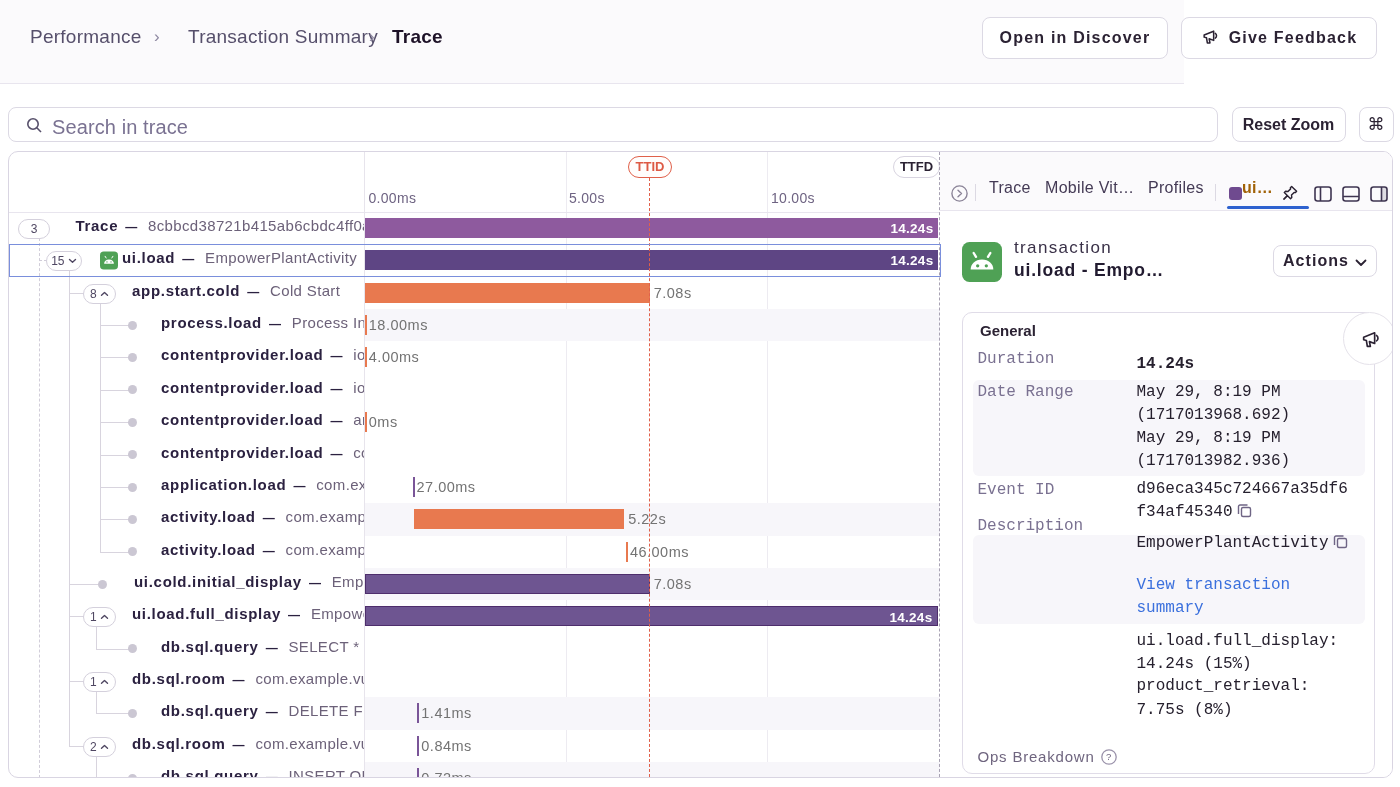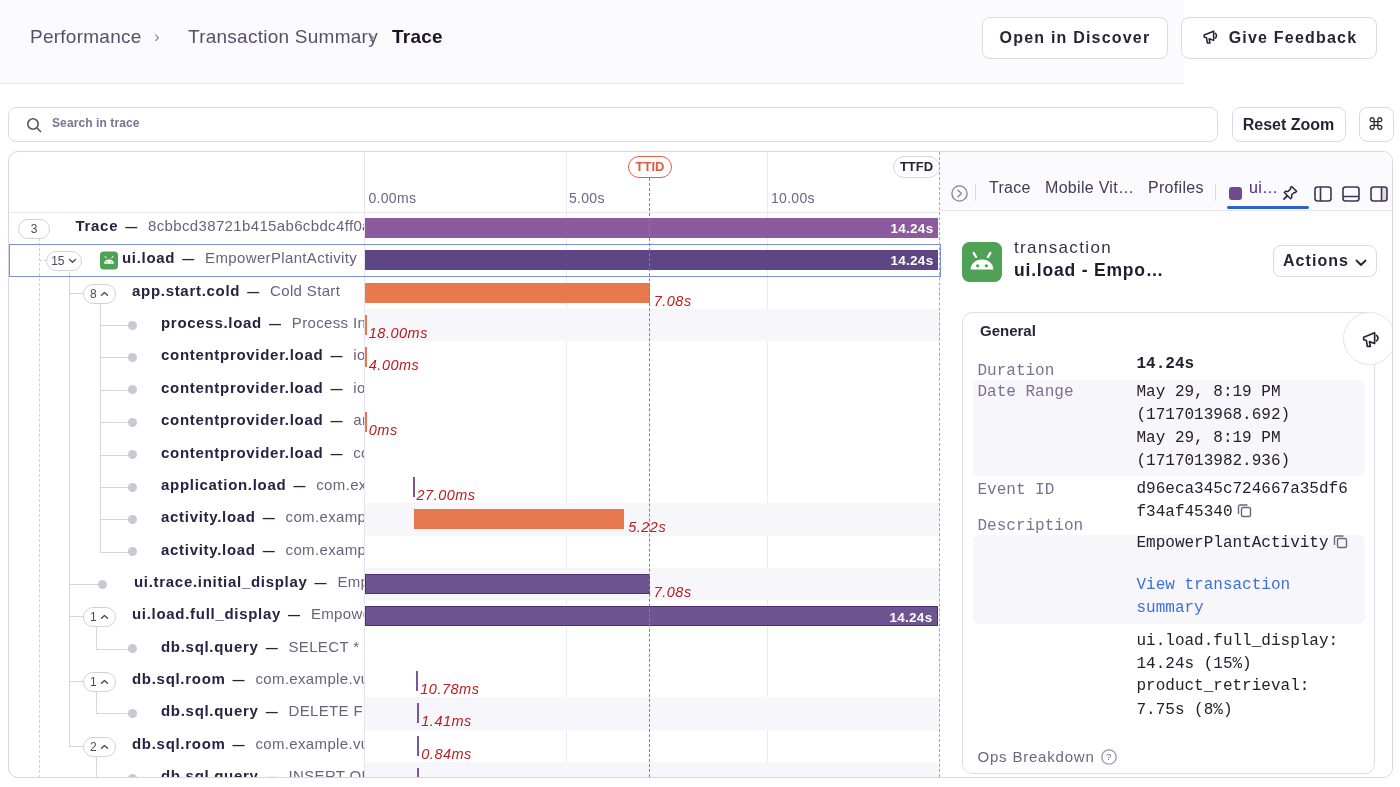--- a/index.html
+++ b/index.html
@@ -3,21 +3,21 @@
 * { box-sizing: border-box; margin:0; padding:0; }
 html,body { width:1400px; height:787px; background:#fff; font-family:"Liberation Sans",sans-serif; overflow:hidden; }
 
 #topbar { position:absolute; left:0; top:0; width:1184px; height:84px; background:#fbfafc; border-bottom:1px solid #e8e5ee; }
 .crumb { position:absolute; top:26px; font-size:19px; letter-spacing:0.25px; color:#564f6b; }
 .crumb b { color:#1d1127; font-weight:bold; }
 .crumbsep { position:absolute; top:27px; font-size:17px; color:#8d87a0; }
 .hbtn { position:absolute; top:17px; height:42px; background:#fff; border:1px solid #dcd9e4; border-radius:8px; font-size:16px; letter-spacing:1.2px; font-weight:bold; color:#2b2233; text-align:center; line-height:40px; }
 
 #search { position:absolute; left:8px; top:107px; width:1210px; height:35px; border:1px solid #dcd9e4; border-radius:8px; background:#fff; }
-#search .ph { position:absolute; left:43px; top:8px; font-size:12px; letter-spacing:0.1px; color:#7a7292;font-weight:bold; }
+#search .ph { position:absolute; left:43px; top:8px; font-size:20px; letter-spacing:0.1px; color:#7a7292; }
 .tbtn { position:absolute; top:107px; height:35px; background:#fff; border:1px solid #dcd9e4; border-radius:8px; font-weight:bold; font-size:16px; color:#2b2233; text-align:center; }
 
 #trace { position:absolute; left:8px; top:151px; width:1385px; height:627px; border:1px solid #d9d5e2; border-radius:10px; background:#fff; overflow:hidden; }
 #tree { position:absolute; left:0; top:0; width:355px; height:625px; overflow:hidden; }
 .trow { position:absolute; left:0; width:355px; height:32.35px; }
 .pill { position:absolute; top:7px; height:20px; border:1px solid #d4d0dc; border-radius:10px; background:#fff; font-size:12px; color:#4f4762; text-align:center; line-height:18px; z-index:3; }
 .pchev { vertical-align:1px; }
 .ttxt { position:absolute; top:5px; font-size:15px; letter-spacing:0.2px; white-space:nowrap; color:#2b2140; }
 .ttxt b { font-weight:bold; letter-spacing:0.7px; }
 .ttxt .sep { color:#2b2140; font-weight:bold; font-size:12px; }
@@ -28,21 +28,21 @@
 .hsol { position:absolute; height:1px; background:#d8d4de; }
 .dot { position:absolute; width:9px; height:9px; border-radius:50%; background:#cbc7d3; }
 #treesep { position:absolute; left:355px; top:0; width:1px; height:625px; background:#e7e4ec; }
 
 #chart { position:absolute; left:355px; top:0; width:577px; height:625px; overflow:hidden; }
 .crow { position:absolute; left:0; width:577px; height:32.35px; }
 .srow { background:#f7f6fa; }
 .gline { position:absolute; top:0; width:1px; height:625px; background:#edebf1; }
 .bar { position:absolute; top:6px; height:20px; }
 .blab { position:absolute; right:5px; top:2.5px; font-size:13.5px; letter-spacing:0.3px; font-weight:bold; color:#fff; }
-.dlab { position:absolute; top:16px; font-size:14.5px; letter-spacing:0.5px; color:#b91c1c;font-style:italic; }
+.dlab { position:absolute; top:8px; font-size:14.5px; letter-spacing:0.5px; color:#737373; }
 .tick { position:absolute; top:6px; width:2px; height:20px; }
 .axlab { position:absolute; top:37.5px; font-size:14px; letter-spacing:0.3px; color:#6e6382; }
 #ttidline { position:absolute; left:285.3px; top:26px; width:1px; height:599px; border-left:1.5px dashed #e0604a; }
 #ttidpill { position:absolute; left:264px; top:4px; width:44px; height:22px; border:1.5px solid #e0604a; border-radius:11px; background:#fffdfc; color:#dd5a45; font-size:13px; font-weight:bold; text-align:center; line-height:19px; }
 #ttfdpill { position:absolute; left:529px; top:4px; width:47px; height:22px; border:1px solid #d8d4e0; border-radius:11px; background:#fff; color:#2b2233; font-size:13px; font-weight:bold; text-align:center; line-height:20px; }
 #selrow { position:absolute; left:0; width:932px; height:32.35px; border:1px solid #7a8fdc; background:transparent; z-index:4; pointer-events:none; }
 
 #rdivider { position:absolute; left:929.5px; top:0; width:1px; height:625px; border-left:1.5px dashed #a8a2b3; }
 #rpanel { position:absolute; left:931px; top:0; width:454px; height:625px; background:#fff; }
 #rtabs { position:absolute; left:0; top:0; width:454px; height:59px; background:#fbfafc; border-bottom:1px solid #e8e5ee; }
@@ -110,32 +110,32 @@
         <span class="dlab" style="left:4.8px">0ms</span>
       </div>
 <div class="crow" style="top:318.8px">
         <div class="tick" style="left:48.5px;background:#7a5598"></div>
         <span class="dlab" style="left:52.5px">27.00ms</span>
       </div>
 <div class="crow srow" style="top:351.2px">
         <div class="bar" style="left:50.2px;width:210.0px;background:#e8794f;"></div>
         <span class="dlab" style="left:264.2px">5.22s</span>
       </div>
+<div class="crow" style="top:383.5px">
+        <div class="tick" style="left:261.9px;background:#e8794f"></div>
+        <span class="dlab" style="left:265.9px">46.00ms</span>
+      </div>
 <div class="crow srow" style="top:415.9px">
         <div class="bar" style="left:0.8px;width:284.9px;background:#6e5591;border:1px solid #4e2e6c;"></div>
         <span class="dlab" style="left:289.7px">7.08s</span>
       </div>
 <div class="crow" style="top:448.2px">
         <div class="bar" style="left:0.8px;width:573.7px;background:#6e5591;border:1px solid #4e2e6c;">
           <span class="blab">14.24s</span>
         </div>
-      </div>
-<div class="crow" style="top:512.9px">
-        <div class="tick" style="left:52.3px;background:#7a5598"></div>
-        <span class="dlab" style="left:56.3px">10.78ms</span>
       </div>
 <div class="crow srow" style="top:545.2px">
         <div class="tick" style="left:53.3px;background:#7a5598"></div>
         <span class="dlab" style="left:57.3px">1.41ms</span>
       </div>
 <div class="crow" style="top:577.6px">
         <div class="tick" style="left:53.3px;background:#7a5598"></div>
         <span class="dlab" style="left:57.3px">0.84ms</span>
       </div>
 <div class="crow srow" style="top:610.0px">
@@ -228,21 +228,21 @@
 <div class="trow" style="top:318.8px">
         <span class="ttxt" style="left:152px"><b>application.load</b><span class="sep">&nbsp;&nbsp;—&nbsp;&nbsp;&nbsp;</span><span class="desc">com.example.vu.empowerplant.Application</span></span>
       </div>
 <div class="trow" style="top:351.2px">
         <span class="ttxt" style="left:152px"><b>activity.load</b><span class="sep">&nbsp;&nbsp;—&nbsp;&nbsp;&nbsp;</span><span class="desc">com.example.vu.empowerplant.MainActivity</span></span>
       </div>
 <div class="trow" style="top:383.5px">
         <span class="ttxt" style="left:152px"><b>activity.load</b><span class="sep">&nbsp;&nbsp;—&nbsp;&nbsp;&nbsp;</span><span class="desc">com.example.vu.empowerplant.MainActivity</span></span>
       </div>
 <div class="trow" style="top:415.9px">
-        <span class="ttxt" style="left:125px"><b>ui.trace.initial_display</b><span class="sep">&nbsp;&nbsp;—&nbsp;&nbsp;&nbsp;</span><span class="desc">EmpowerPlantActivity initial display</span></span>
+        <span class="ttxt" style="left:125px"><b>ui.cold.initial_display</b><span class="sep">&nbsp;&nbsp;—&nbsp;&nbsp;&nbsp;</span><span class="desc">EmpowerPlantActivity initial display</span></span>
       </div>
 <div class="trow" style="top:448.2px">
         <span class="pill" style="left:74px;width:33px">1&nbsp;<svg class="pchev" width="9" height="6" viewBox="0 0 9 6">
             <polyline points="1.5,4.2 4.5,1.5 7.5,4.2" fill="none" stroke="#4f4762" stroke-width="1.4" stroke-linecap="round" stroke-linejoin="round"></polyline>
           </svg></span>
         <span class="ttxt" style="left:123px"><b>ui.load.full_display</b><span class="sep">&nbsp;&nbsp;—&nbsp;&nbsp;&nbsp;</span><span class="desc">EmpowerPlantActivity full display</span></span>
       </div>
 <div class="trow" style="top:480.6px">
         <span class="ttxt" style="left:152px"><b>db.sql.query</b><span class="sep">&nbsp;&nbsp;—&nbsp;&nbsp;&nbsp;</span><span class="desc">SELECT * FROM products</span></span>
       </div>
@@ -273,21 +273,21 @@
 <svg width="17" height="17" viewBox="0 0 17 17" style="position:absolute;left:11px;top:33px" fill="none" stroke="#8b8498" stroke-width="1.4">
           <circle cx="8.5" cy="8.5" r="7.6"></circle>
           <polyline points="7,5.2 10.5,8.5 7,11.8" stroke-linecap="round" stroke-linejoin="round"></polyline>
         </svg>
 <div class="tdiv" style="left:35px"></div>
 <span class="rtab" style="left:49px">Trace</span>
 <span class="rtab" style="left:105px">Mobile Vit…</span>
 <span class="rtab" style="left:208px">Profiles</span>
 <div class="tdiv" style="left:275px"></div>
 <span style="position:absolute;left:289px;top:35px;width:13px;height:13px;border-radius:3px;background:#6f4a8f"></span>
-<span class="rtab" style="left:309px;font-weight:normal;color:#4c1d95">ui…</span>
+<span class="rtab" style="left:302px;font-weight:bold;color:#a16207">ui…</span>
 <svg width="18" height="18" viewBox="0 0 24 24" style="position:absolute;left:341px;top:32px" fill="none" stroke="#2b2233" stroke-width="1.9" stroke-linejoin="round" stroke-linecap="round">
           <path d="M14.2 3.2l6.6 6.6-1.7 1.7-1.6-.3-3.5 3.5.4 3.2-1.7 1.7-4-4L4 20.3l-.3-.3 4.7-4.7-4-4L6.1 9.6l3.2.4 3.5-3.5-.3-1.6z"></path>
         </svg>
 <svg width="18" height="16" viewBox="0 0 18 16" style="position:absolute;left:374px;top:34px">
           <rect x="1" y="1" width="16" height="14" rx="2.5" fill="none" stroke="#3e3450" stroke-width="1.6"></rect>
           <line x1="6.5" y1="1" x2="6.5" y2="15" stroke="#3e3450" stroke-width="1.6"></line>
         </svg>
 <svg width="18" height="16" viewBox="0 0 18 16" style="position:absolute;left:402px;top:34px">
           <rect x="1" y="1" width="16" height="14" rx="2.5" fill="none" stroke="#3e3450" stroke-width="1.6"></rect>
           <line x1="1" y1="10.5" x2="17" y2="10.5" stroke="#3e3450" stroke-width="1.6"></line>
@@ -315,21 +315,21 @@
           <polyline points="1.5,1.5 6,6 10.5,1.5" fill="none" stroke="#2b2233" stroke-width="1.8" stroke-linecap="round" stroke-linejoin="round"></polyline>
         </svg></div>
 <div id="gcard">
         <div id="fbcircle">
           <svg width="22" height="22" viewBox="0 0 21 21" fill="none" stroke="#2b2233" stroke-width="1.6" stroke-linejoin="round" stroke-linecap="round" style="position:absolute;left:16px;top:15px">
             <path d="M3.5 8.8 L14 4.6 V14.8 L9 13 L9.9 17.6 H7 L6.1 12 L3.5 11.2 Z"></path>
             <path d="M15.8 7.1 C17.6 8.2 17.6 11.2 15.8 12.3"></path>
           </svg>
         </div>
         <span style="position:absolute;left:17px;top:9.5px;font-size:15px;font-weight:bold;color:#2b2233">General</span>
-        <span class="glab" style="top:49px">Duration</span>
+        <span class="glab" style="top:37px">Duration</span>
         <span class="gval" style="top:40px"><b>14.24s</b></span>
         <div class="grow-bg" style="top:67.5px;height:96px"></div>
         <span class="glab" style="top:70.5px">Date Range</span>
         <span class="gval" style="top:68px">May 29, 8:19 PM<br>(1717013968.692)<br>May 29, 8:19 PM<br>(1717013982.936)</span>
         <span class="glab" style="top:168px">Event ID</span>
         <span class="gval" style="top:165.5px">d96eca345c724667a35df6f34af45340<svg class="copyic" width="15" height="15" viewBox="0 0 15 15" fill="none" stroke="#6f6585" stroke-width="1.4">
             <rect x="4.5" y="4.5" width="9" height="9" rx="1.5"></rect>
             <path d="M10.5 2H3a1.5 1.5 0 0 0-1.5 1.5V11"></path>
           </svg></span>
         <div class="grow-bg" style="top:222px;height:89.5px"></div>

